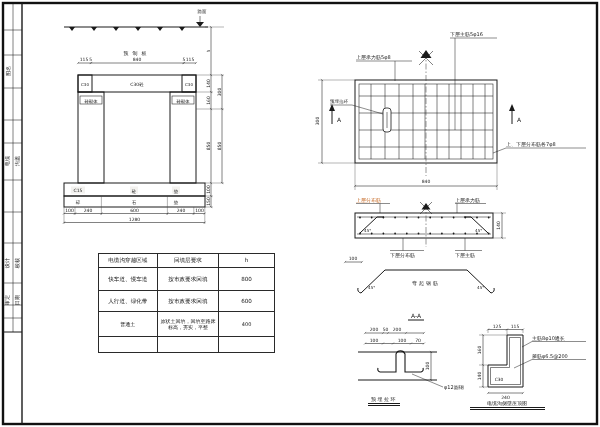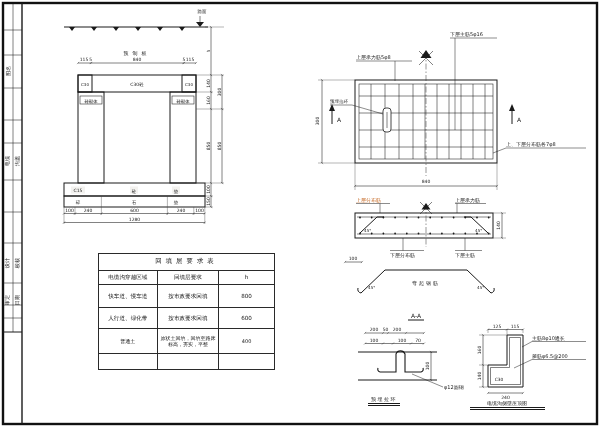--- a/index.html
+++ b/index.html
@@ -281,23 +281,20 @@
     <path class="lead" d="M532,341.5H586 M532,341.5L522,347"></path>
     <text x="532" y="358" class="tl">箍筋φ6.5@200</text>
     <path class="lead" d="M532,359.5H586 M532,359.5L514,368"></path>
     <text x="507" y="405" text-anchor="middle" class="tl">电缆沟侧壁压顶图</text>
     <path class="ln" d="M470,407.5H545 M470,409.5H545" stroke-width="0.7"></path>
   </g>
 </svg>
 
 <table class="tbl">
   <tbody>
-        <tr>
-          <td class="title" colspan="3">回填层要求表</td>
-        </tr>
   <tr>
     <td class="hd" style="width:59px">电缆沟穿越区域</td>
     <td class="hd" style="width:62px">回填层要求</td>
     <td class="hd" style="width:56px">h</td>
   </tr>
   <tr class="r1">
     <td>快车道、慢车道</td>
     <td>按市政要求回填</td>
     <td>800</td>
   </tr>

